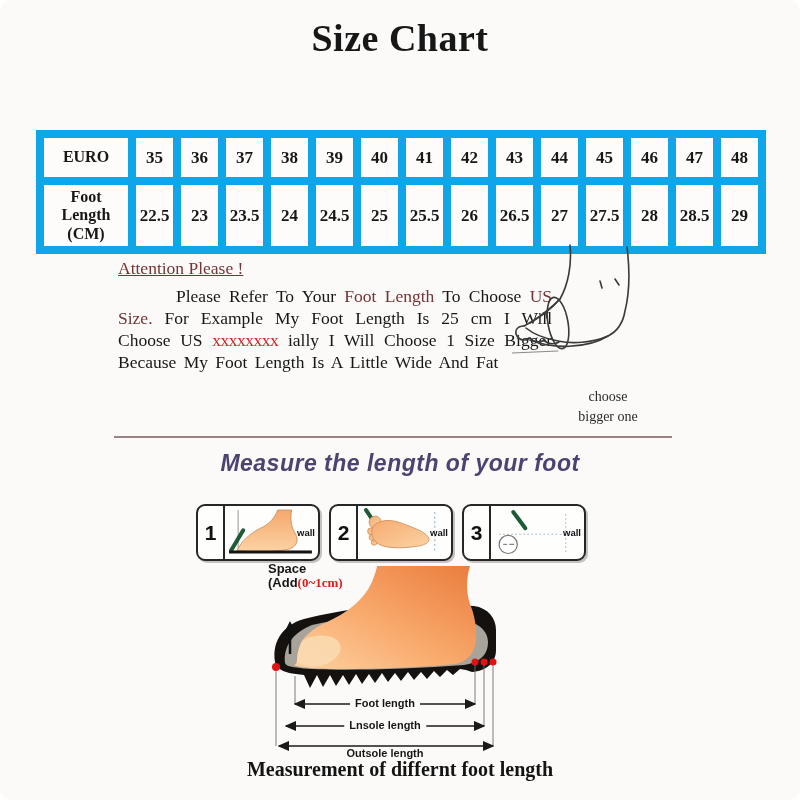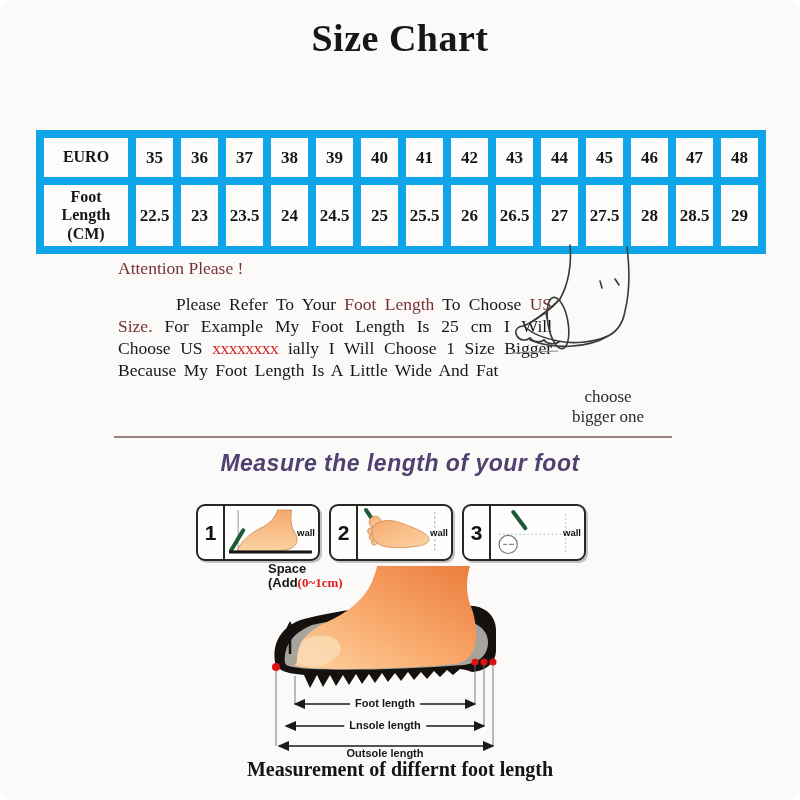--- a/index.html
+++ b/index.html
@@ -31,30 +31,30 @@
   table.size-table td {
     border:8px solid #0ea5e9; text-align:center; vertical-align:middle;
     font-weight:bold; font-size:17px; padding:0;
   }
   table.size-table tr.r1 td { height:39px; border-bottom:3px solid #121212; }
   table.size-table tr.r2 td { height:61px; }
   table.size-table td.rowhead { width:84px; font-size:16px; white-space:pre-line; line-height:1.15; }
 
   
   .attention { top:257px; left:118px; width:434px; font-size:17.5px; line-height:22px; }
-  .attention .att-head { color:#753434; margin-bottom:14px; }
+  .attention .att-head { color:#753434; margin-bottom:6px;text-decoration:underline; }
   .attention p { margin:0; text-align:justify; text-indent:58px; word-spacing:3px; }
   .dred { color:#753434; }
   .xred { color:#cf2323; letter-spacing:-0.5px; }
 
   
   .sketch-svg { top:243px; left:512px; width:150px; height:122px; }
   .sketch-caption {
     top:387px; left:548px; width:120px; text-align:center;
-    font-size:17px; line-height:20px; color:#2a2a2a;
+    font-size:14px; line-height:20px; color:#2a2a2a;
   }
 
   
   .divider { top:436px; left:114px; width:558px; height:2px; background:#9b8383; }
   .measure-heading {
     top:450px; left:0; width:800px; text-align:center;
     font-family:"Liberation Sans", sans-serif; font-weight:bold; font-style:italic;
     font-size:23px; color:#4e4270; letter-spacing:0.5px;
   }
 

